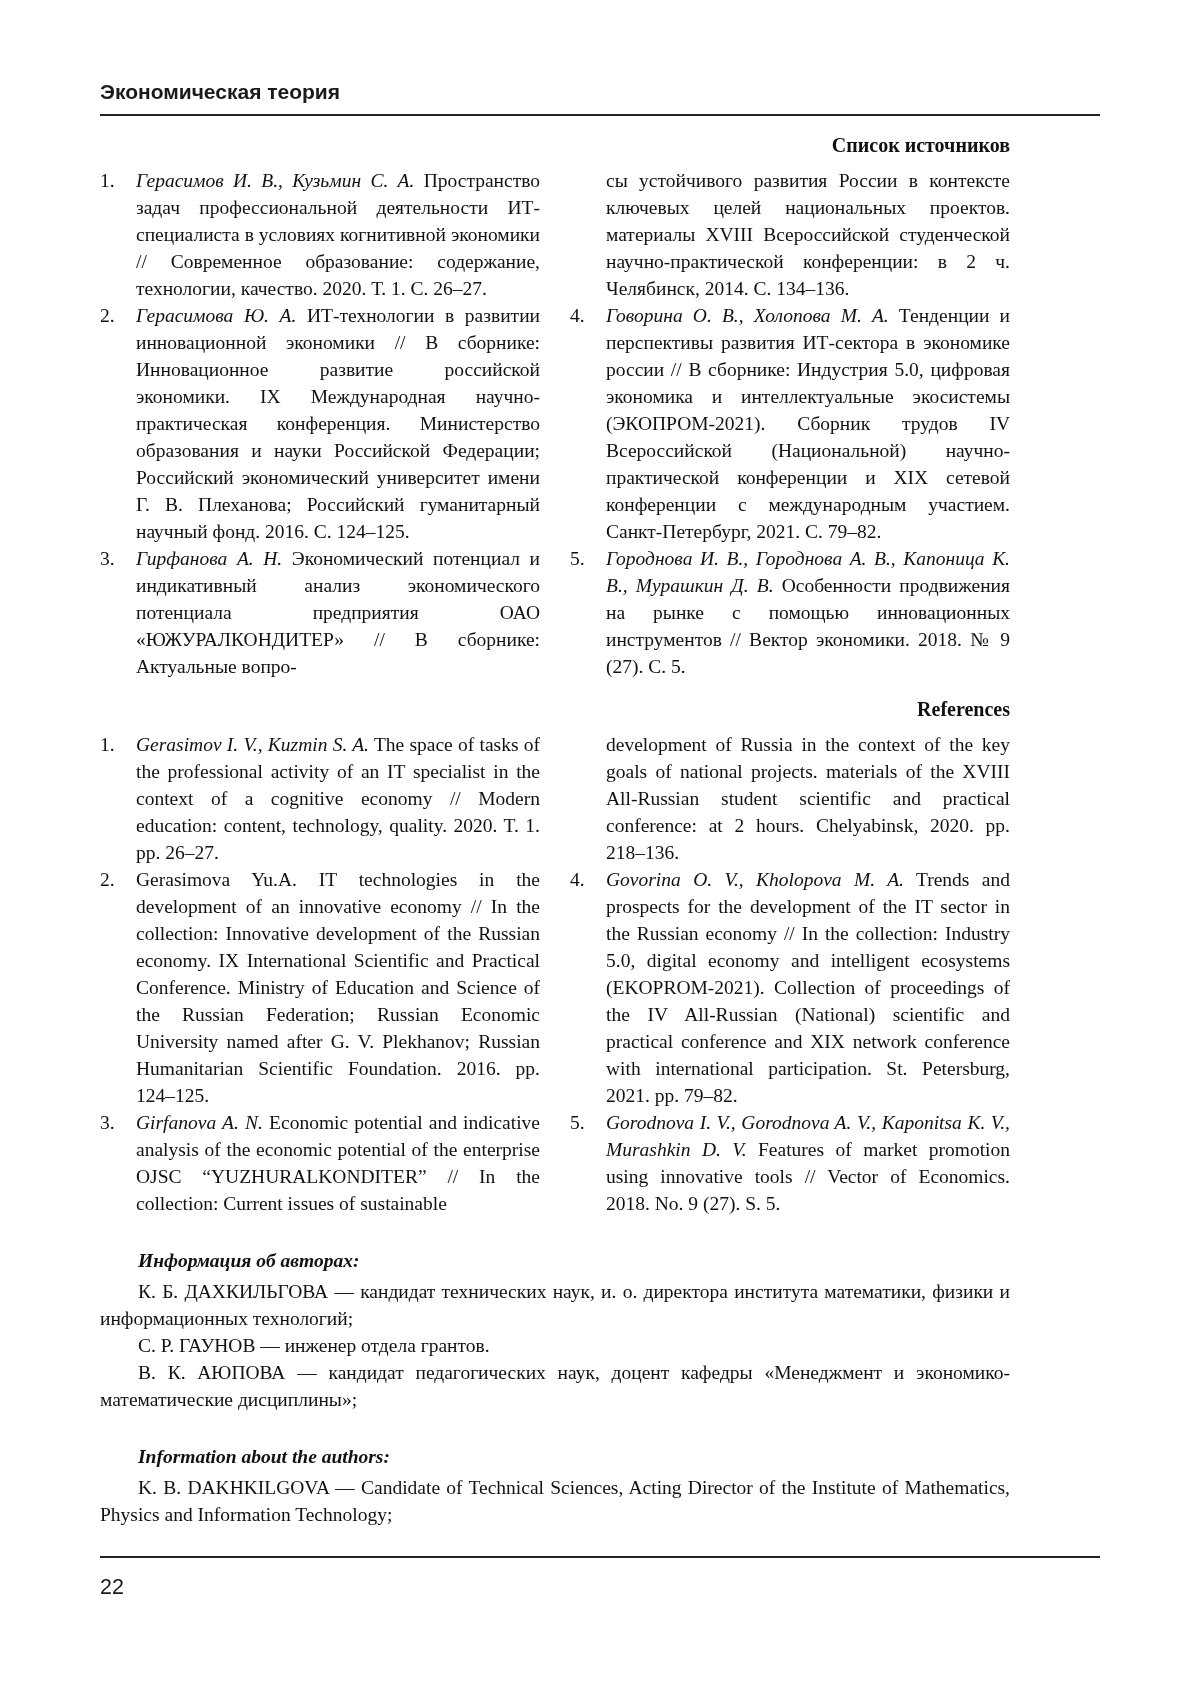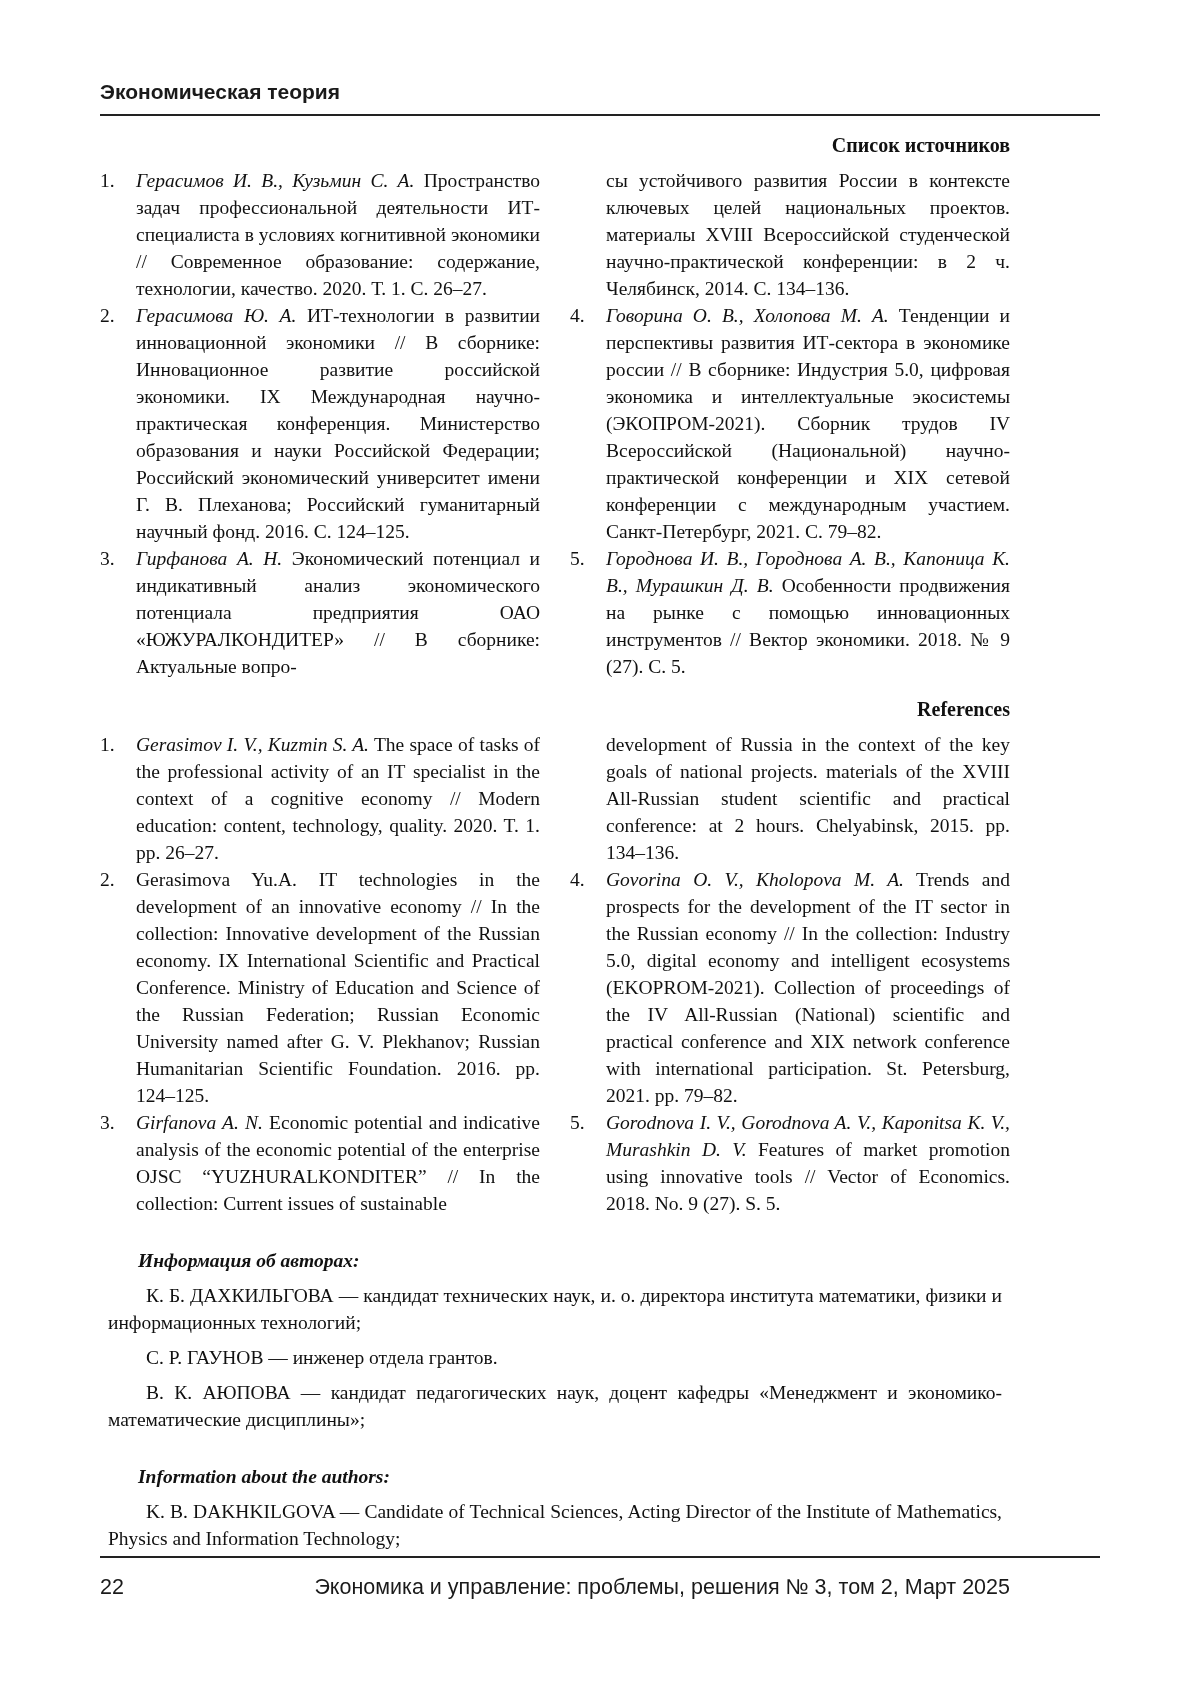--- a/index.html
+++ b/index.html
@@ -58,21 +58,21 @@
   }
   .ref .au{font-style:italic;}
   .authors-block{margin-top:30px;}
   .authors-title{
     font-weight:bold;
     margin:0 0 4px 0;
     text-indent:38px;
     font-style:italic;
   }
   .authors-block p.para{
-    margin:8px;
+    margin:0;
     text-align:justify;
     text-indent:38px;
   }
   .footer{
     position:absolute;
     left:100px;
     top:1556px;
     width:1000px;
   }
   .footer-row{
@@ -143,21 +143,21 @@
             <p class="body"><i class="au"></i><span>Gerasimova Yu.A. IT technologies in the development of an innovative economy // In the collection: Innovative development of the Russian economy. IX International Scientific and Practical Conference. Ministry of Education and Science of the Russian Federation; Russian Economic University named after G. V. Plekhanov; Russian Humanitarian Scientific Foundation. 2016. pp. 124–125.</span></p>
           </div>
           <div class="ref">
             <span class="num">3.</span>
             <p class="body"><i class="au">Girfanova A. N.</i><span> Economic potential and indicative analysis of the economic potential of the enterprise OJSC “YUZHURALKONDITER” // In the collection: Current issues of sustainable</span></p>
           </div>
         </div>
         <div class="col">
           <div class="ref">
             <span class="num"></span>
-            <p class="body"><i class="au"></i><span>development of Russia in the context of the key goals of national projects. materials of the XVIII All-Russian student scientific and practical conference: at 2 hours. Chelyabinsk, 2015. pp. 134–136.</span></p>
+            <p class="body"><i class="au"></i><span>development of Russia in the context of the key goals of national projects. materials of the XVIII All-Russian student scientific and practical conference: at 2 hours. Chelyabinsk, 2020. pp. 218–136.</span></p>
           </div>
           <div class="ref">
             <span class="num">4.</span>
             <p class="body"><i class="au">Govorina O. V., Kholopova M. A.</i><span> Trends and prospects for the development of the IT sector in the Russian economy // In the collection: Industry 5.0, digital economy and intelligent ecosystems (EKOPROM-2021). Collection of proceedings of the IV All-Russian (National) scientific and practical conference and XIX network conference with international participation. St. Petersburg, 2021. pp. 79–82.</span></p>
           </div>
           <div class="ref">
             <span class="num">5.</span>
             <p class="body"><i class="au">Gorodnova I. V., Gorodnova A. V., Kaponitsa K. V., Murashkin D. V.</i><span> Features of market promotion using innovative tools // Vector of Economics. 2018. No. 9 (27). S. 5.</span></p>
           </div>
         </div>
@@ -175,17 +175,16 @@
       <p class="authors-title">Information about the authors:</p>
       <p class="para">K. B. DAKHKILGOVA — Candidate of Technical Sciences, Acting Director of the Institute of Mathematics, Physics and Information Technology;</p>
     </section>
 
   </div>
 
   <div class="footer">
     <div class="rule"></div>
     <div class="footer-row">
       <span class="pagenum">22</span>
-      <span class="journal">Экономика и управление: проблемы, решения № 3, том 2, Март 2025</span>
     </div>
   </div>
 
 </div>
 
 </body></html>

